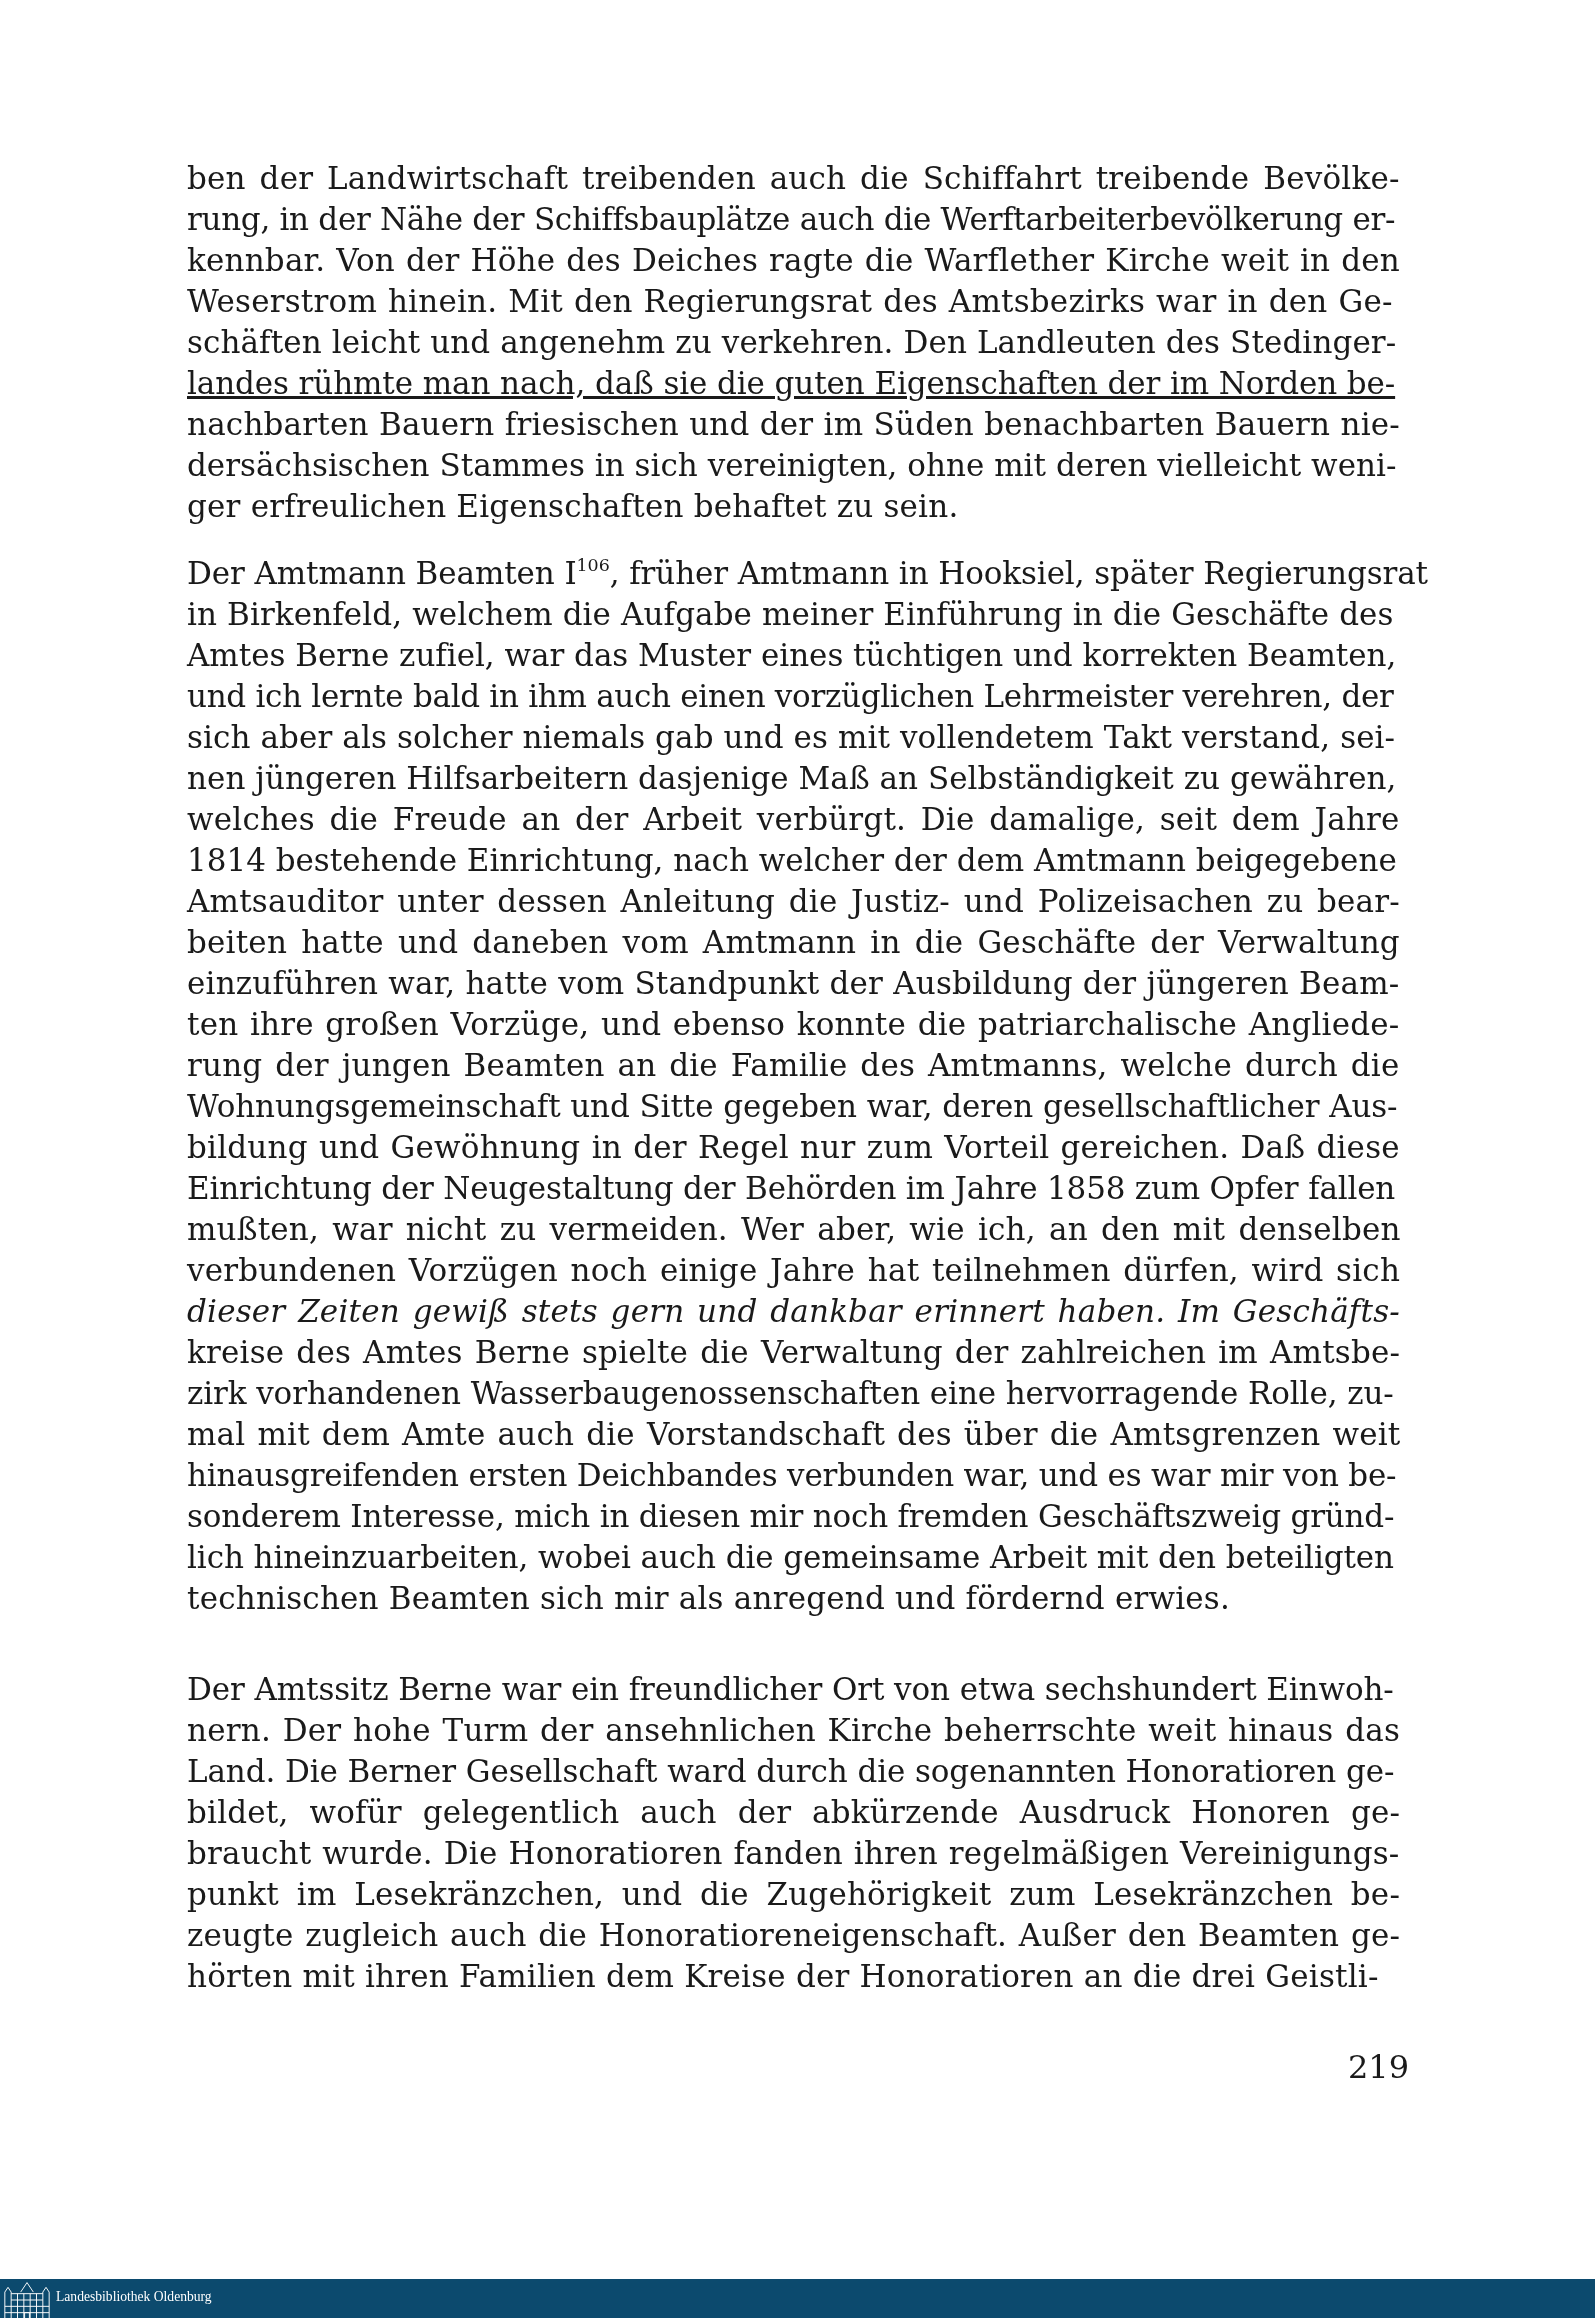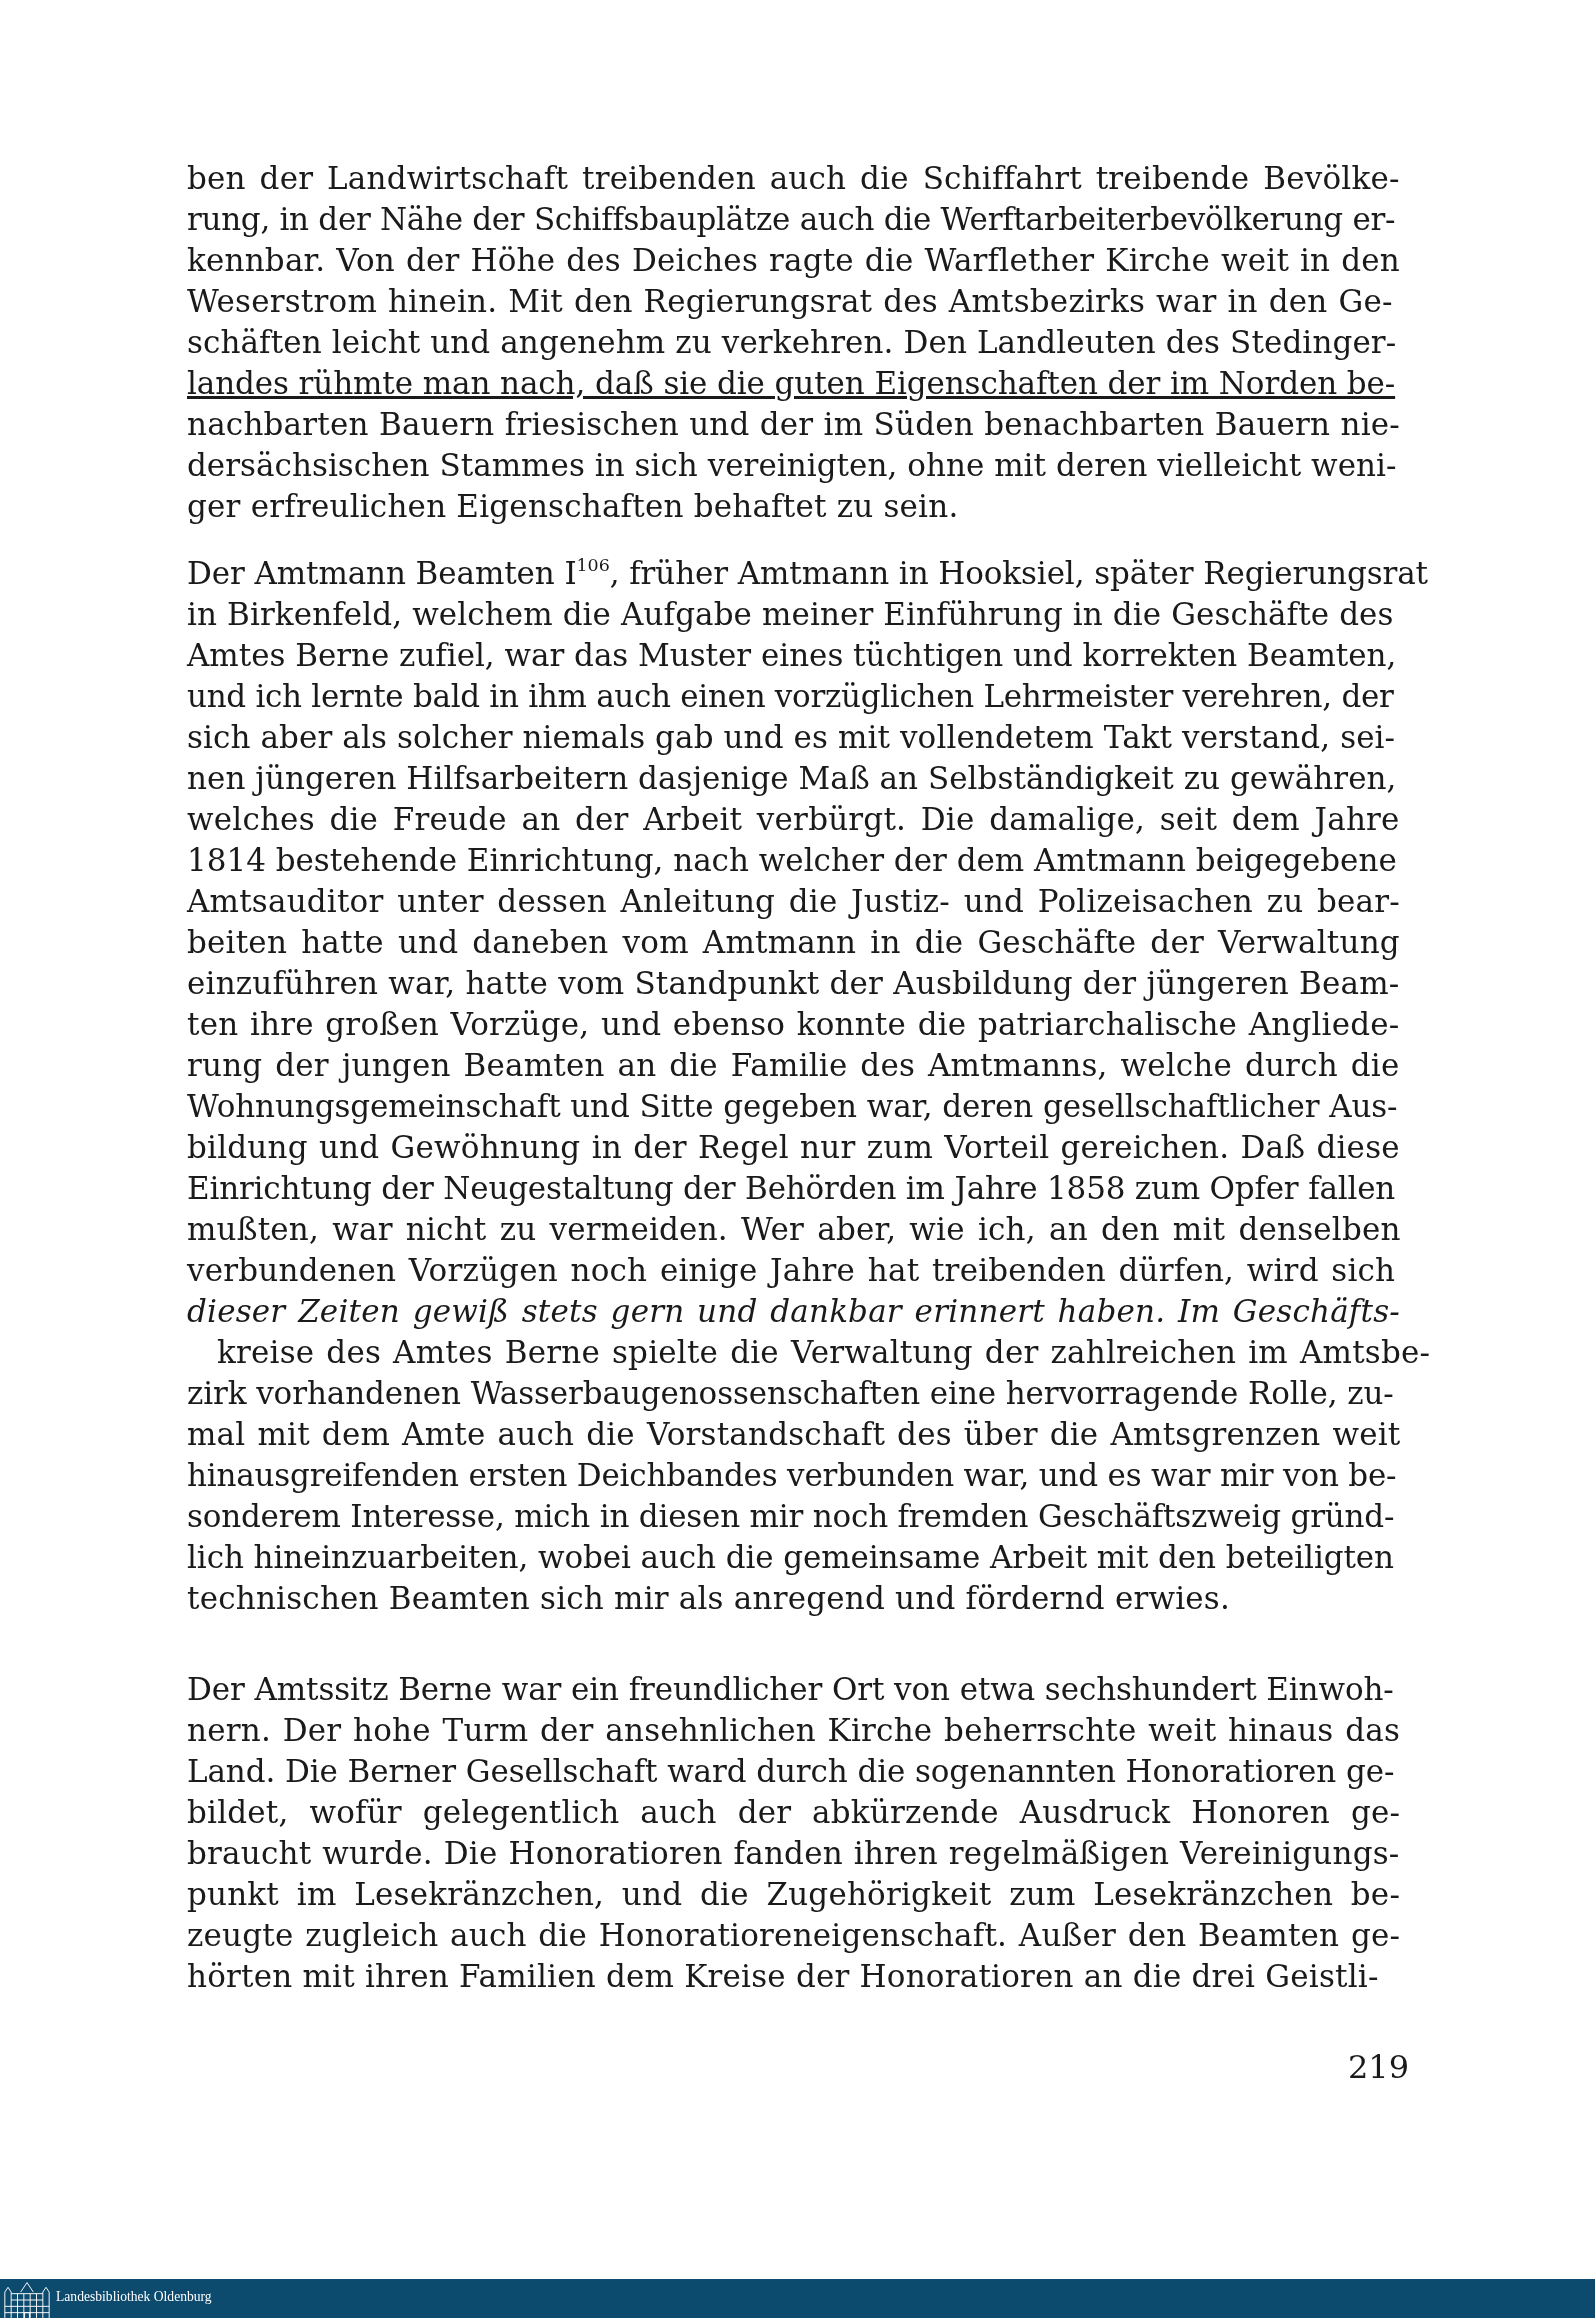--- a/index.html
+++ b/index.html
@@ -63,23 +63,23 @@
       <span class="line" style="display: block; width: 1214px; letter-spacing: -0.01px; text-align-last: left; text-align: left;">1814 bestehende Einrichtung, nach welcher der dem Amtmann beigegebene</span>
       <span class="line" style="display: block; width: 1214px; word-spacing: 3.6px; text-align-last: left; text-align: left;">Amtsauditor unter dessen Anleitung die Justiz- und Polizeisachen zu bear-</span>
       <span class="line" style="display: block; width: 1214px; word-spacing: 4px; text-align-last: left; text-align: left;">beiten hatte und daneben vom Amtmann in die Geschäfte der Verwaltung</span>
       <span class="line" style="display: block; width: 1214px; text-align-last: left; text-align: left;">einzuführen war, hatte vom Standpunkt der Ausbildung der jüngeren Beam-</span>
       <span class="line" style="display: block; width: 1214px; word-spacing: 1.5px; text-align-last: left; text-align: left;">ten ihre großen Vorzüge, und ebenso konnte die patriarchalische Angliede-</span>
       <span class="line" style="display: block; width: 1214px; word-spacing: 2.8px; text-align-last: left; text-align: left;">rung der jungen Beamten an die Familie des Amtmanns, welche durch die</span>
       <span class="line" style="display: block; width: 1214px; letter-spacing: -0.1px; text-align-last: left; text-align: left;">Wohnungsgemeinschaft und Sitte gegeben war, deren gesellschaftlicher Aus-</span>
       <span class="line" style="display: block; width: 1214px; word-spacing: 1.2px; text-align-last: left; text-align: left;">bildung und Gewöhnung in der Regel nur zum Vorteil gereichen. Daß diese</span>
       <span class="line" style="display: block; width: 1214px; letter-spacing: -0.2px; text-align-last: left; text-align: left;">Einrichtung der Neugestaltung der Behörden im Jahre 1858 zum Opfer fallen</span>
       <span class="line" style="display: block; width: 1214px; word-spacing: 3.1px; text-align-last: left; text-align: left;">mußten, war nicht zu vermeiden. Wer aber, wie ich, an den mit denselben</span>
-      <span class="line" style="display: block; width: 1214px; word-spacing: 2.6px; text-align-last: left; text-align: left;">verbundenen Vorzügen noch einige Jahre hat treibenden dürfen, wird sich</span>
+      <span class="line" style="display: block; width: 1214px; word-spacing: 2.6px; text-align-last: left; text-align: left;">verbundenen Vorzügen noch einige Jahre hat teilnehmen dürfen, wird sich</span>
       <span class="line" style="display: block; width: 1214px; word-spacing: 2.7px; text-align-last: left; text-align: left; font-style: italic;">dieser Zeiten gewiß stets gern und dankbar erinnert haben. Im Geschäfts-</span>
-      <span class="line" style="display: block; width: 1214px; word-spacing: 2px; text-align-last: left; text-align: left; margin-left: 30px;">kreise des Amtes Berne spielte die Verwaltung der zahlreichen im Amtsbe-</span>
+      <span class="line" style="display: block; width: 1214px; word-spacing: 2px; text-align-last: left; text-align: left;">kreise des Amtes Berne spielte die Verwaltung der zahlreichen im Amtsbe-</span>
       <span class="line" style="display: block; width: 1214px; letter-spacing: -0.1px; text-align-last: left; text-align: left;">zirk vorhandenen Wasserbaugenossenschaften eine hervorragende Rolle, zu-</span>
       <span class="line" style="display: block; width: 1214px; word-spacing: 2px; text-align-last: left; text-align: left;">mal mit dem Amte auch die Vorstandschaft des über die Amtsgrenzen weit</span>
       <span class="line" style="display: block; width: 1214px; letter-spacing: -0.2px; text-align-last: left; text-align: left;">hinausgreifenden ersten Deichbandes verbunden war, und es war mir von be-</span>
       <span class="line" style="display: block; width: 1214px; letter-spacing: -0.2px; text-align-last: left; text-align: left;">sonderem Interesse, mich in diesen mir noch fremden Geschäftszweig gründ-</span>
       <span class="line" style="display: block; width: 1214px; letter-spacing: -0.1px; text-align-last: left; text-align: left;">lich hineinzuarbeiten, wobei auch die gemeinsame Arbeit mit den beteiligten</span>
       <span class="line last">technischen Beamten sich mir als anregend und fördernd erwies.</span>
     </div>
   <div class="para" id="p3">
       <span class="line" style="display: block; width: 1214px; letter-spacing: -0.1px; text-align-last: left; text-align: right;">Der Amtssitz Berne war ein freundlicher Ort von etwa sechshundert Einwoh-</span>
       <span class="line" style="display: block; width: 1214px; word-spacing: 1.7px; text-align-last: left; text-align: left;">nern. Der hohe Turm der ansehnlichen Kirche beherrschte weit hinaus das</span>

